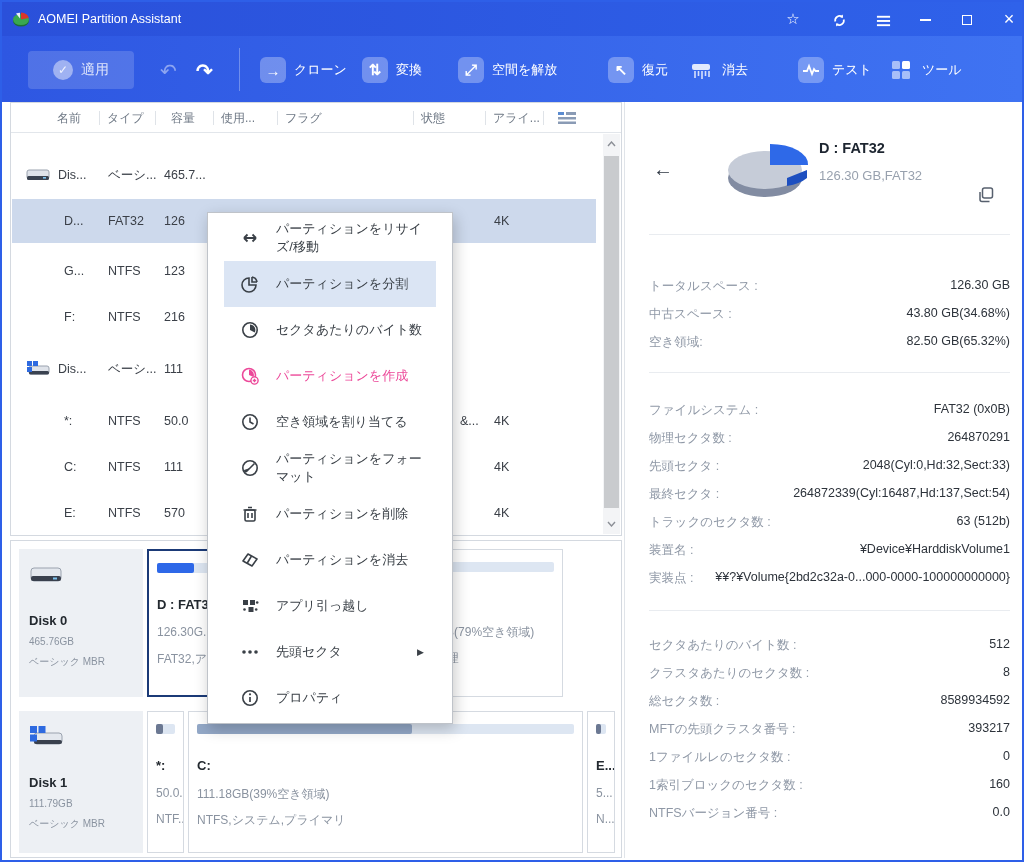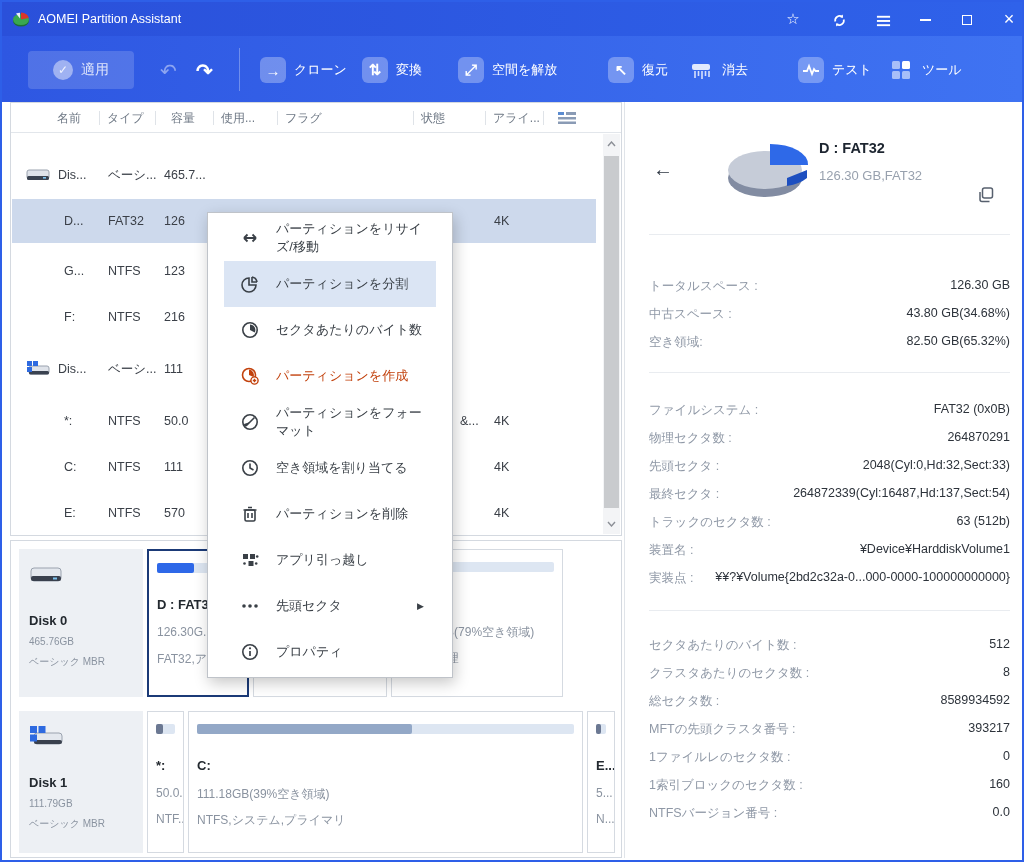--- a/index.html
+++ b/index.html
@@ -74,21 +74,21 @@
   .drow { position:absolute; left:24px; right:14px; height:18px; font-size:12.5px; }
   .dl { float:left; color:#8f98a6; }
   .dv { float:right; color:#2d333b; }
 
   
   .cmenu { position:absolute; left:205px; top:210px; width:246px; background:#fff;
            border:1px solid #bfc3c9; box-shadow:2px 5px 14px rgba(0,0,0,.22); padding:2px 16px; z-index:50; }
   .mitem { height:46px; display:flex; align-items:center; padding:0 12px 0 16px; gap:16px;
            font-size:13px; color:#3a4047; }
   .mitem.hl { background:#dbe5f4;font-family:Liberation Mono, monospace; }
-  .mitem.dis { color:#c2410c; }
+  .mitem.dis { color:#ec4899; }
   .marrow { margin-left:auto; font-size:9px; color:#3a4047; }
   .mic { width:20px; height:20px; flex:0 0 20px; }
 </style>
 </head>
 <body>
 
 <div class="win">
 
   <div class="titlebar">
     <svg class="logo" width="18" height="18" viewBox="0 0 18 18">
@@ -493,42 +493,49 @@
         <path d="M9 9 L9 3.5 A5.5 5.5 0 0 1 13.5 11 Z" fill="currentColor"></path>
         <circle cx="14.5" cy="14.5" r="3.6" fill="#fff" stroke="currentColor" stroke-width="1.4"></circle>
         <path d="M14.5 12.8 v3.4 M12.8 14.5 h3.4" stroke="currentColor" stroke-width="1.3"></path>
       </svg>
       <span>パーティションを作成</span>
     </div>
 
     <div class="mitem">
       <svg class="mic" viewBox="0 0 20 20">
         <circle cx="10" cy="10" r="7.2" fill="none" stroke="currentColor" stroke-width="1.6"></circle>
+        <path d="M10 5.5 V10 L13.5 12" fill="none" stroke="currentColor" stroke-width="1.6"></path>
+      </svg>
+      <span>空き領域を割り当てる</span>
+    </div>
+
+    <div class="mitem">
+      <svg class="mic" viewBox="0 0 20 20">
+        <circle cx="10" cy="10" r="7.2" fill="none" stroke="currentColor" stroke-width="1.6"></circle>
         <path d="M10 10 L5 15 A7.2 7.2 0 0 1 4 12 Z" fill="currentColor"></path>
         <path d="M14.5 5.5 L6 14" stroke="currentColor" stroke-width="1.6"></path>
       </svg>
       <span>パーティションをフォーマット</span>
     </div>
 
     <div class="mitem">
       <svg class="mic" viewBox="0 0 20 20">
-        <circle cx="10" cy="10" r="7.2" fill="none" stroke="currentColor" stroke-width="1.6"></circle>
-        <path d="M10 5.5 V10 L13.5 12" fill="none" stroke="currentColor" stroke-width="1.6"></path>
-      </svg>
-      <span>空き領域を割り当てる</span>
-    </div>
-
-    <div class="mitem">
-      <svg class="mic" viewBox="0 0 20 20">
         <rect x="5" y="6" width="10" height="11" rx="1.5" fill="none" stroke="currentColor" stroke-width="1.6"></rect>
         <path d="M3.5 6 H16.5 M8 3.5 h4 M8 9 v5 M12 9 v5" fill="none" stroke="currentColor" stroke-width="1.6"></path>
       </svg>
       <span>パーティションを削除</span>
     </div>
 
+    <div class="mitem">
+      <svg class="mic" viewBox="0 0 20 20">
+        <path d="M8 4 L17 9 L12 16 L3 11 Z" fill="none" stroke="currentColor" stroke-width="1.6" stroke-linejoin="round"></path>
+        <path d="M11.5 6 L7 13.5" stroke="currentColor" stroke-width="1.6"></path>
+      </svg>
+      <span>パーティションを消去</span>
+    </div>
 
     <div class="mitem">
       <svg class="mic" viewBox="0 0 20 20">
         <rect x="3" y="4" width="5" height="5" fill="currentColor"></rect>
         <rect x="10" y="4" width="5" height="5" fill="currentColor"></rect>
         <circle cx="17.2" cy="6.5" r="1.3" fill="currentColor"></circle>
         <circle cx="4.5" cy="13.5" r="1.3" fill="currentColor"></circle>
         <rect x="8.5" y="11" width="5" height="5" fill="currentColor"></rect>
         <circle cx="16.2" cy="13.5" r="1.3" fill="currentColor"></circle>
       </svg>

